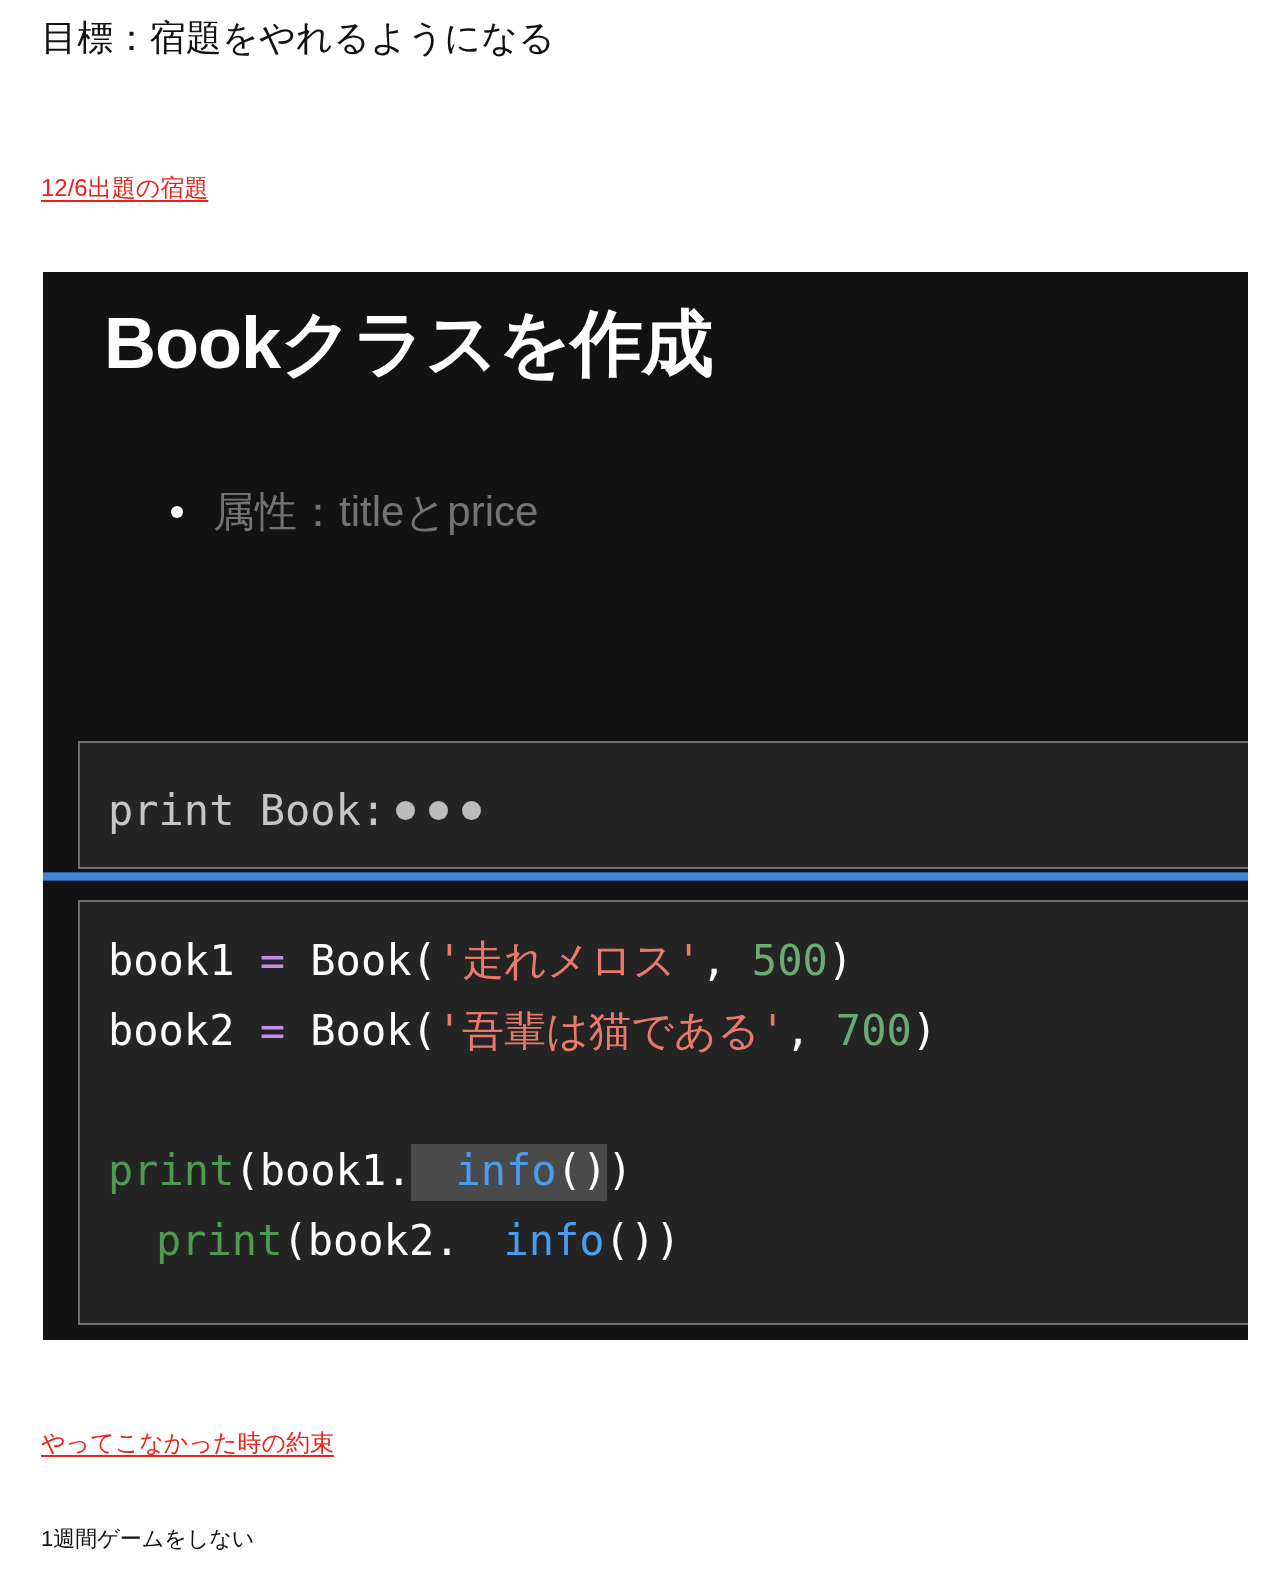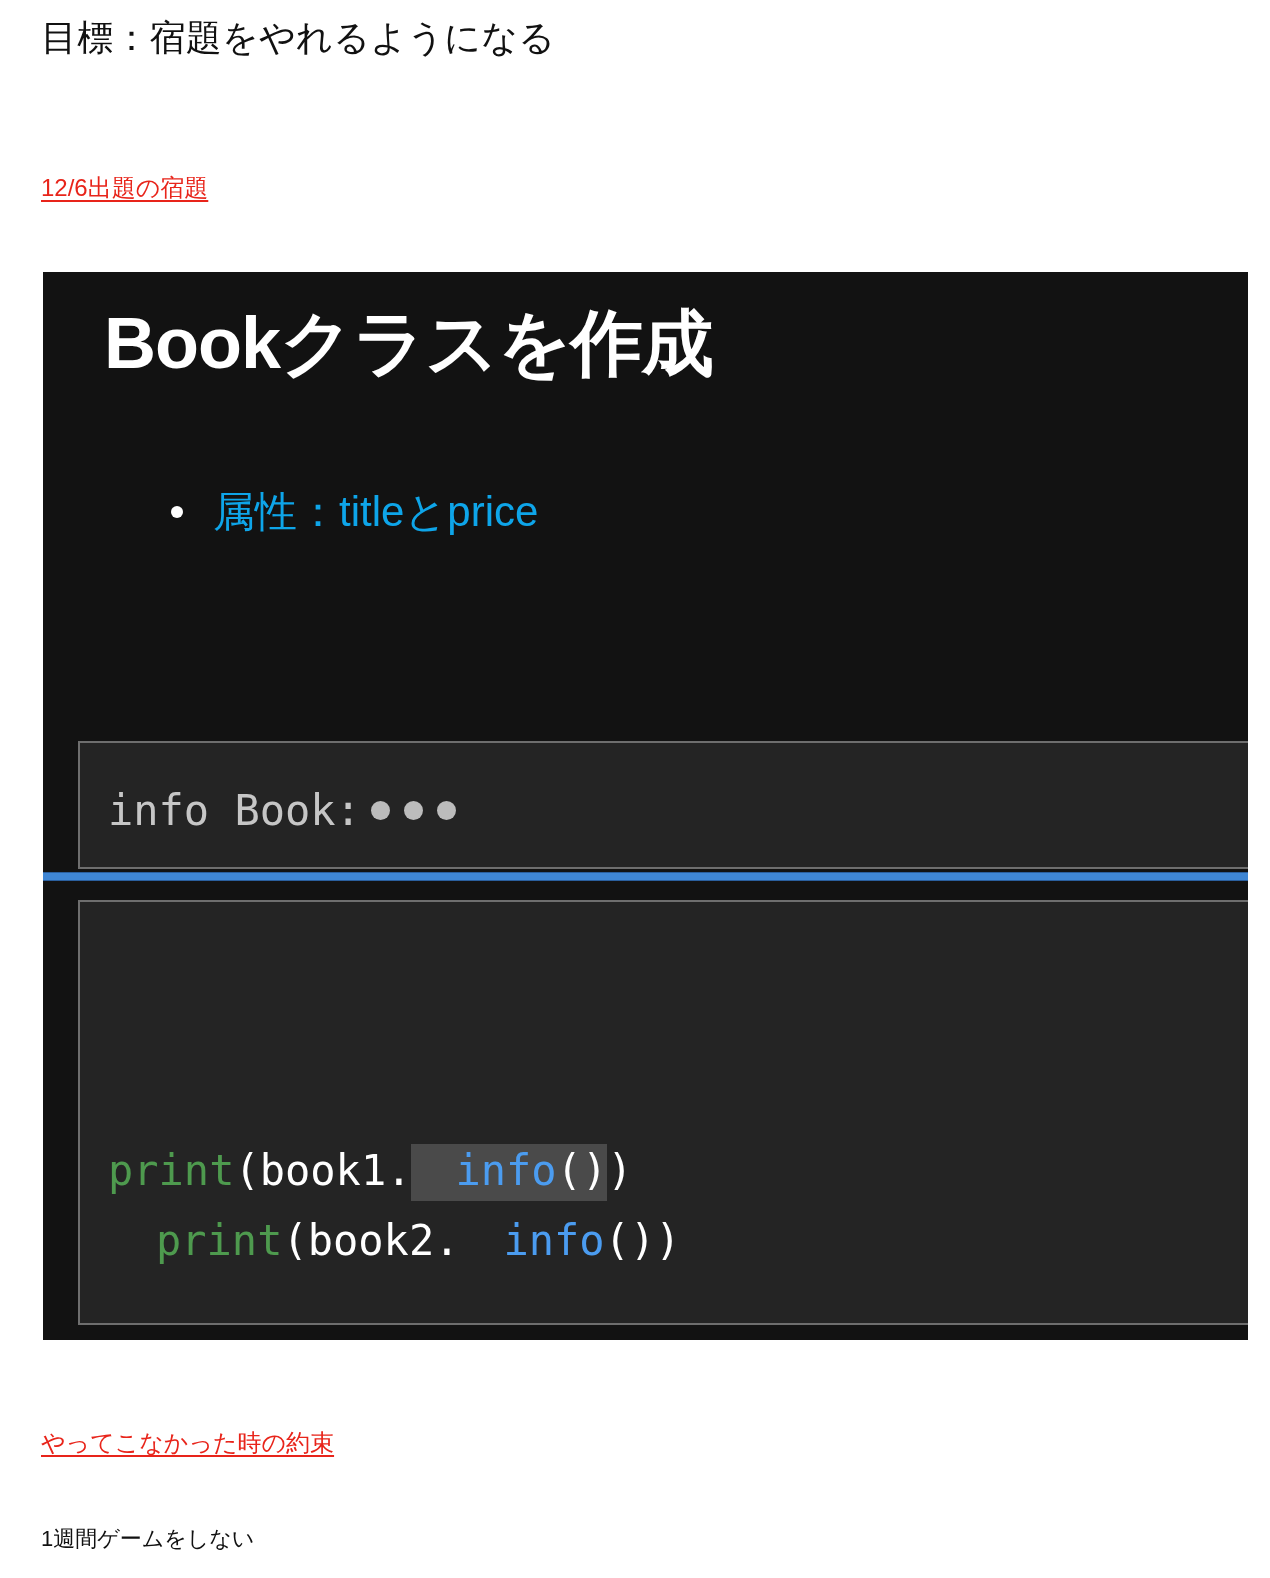--- a/index.html
+++ b/index.html
@@ -80,21 +80,21 @@
     position: absolute;
     left: 118px;
     top: 212px;
     margin: 0;
     padding: 0;
     list-style: none;
   }
   .slide-bullets li {
     position: relative;
     font-size: 42px;
-    color: #0ea5e9;
+    color: #737373;
     white-space: nowrap;
     padding-left: 52px;
     margin-bottom: 34px;
     letter-spacing: 0px;
   }
   .slide-bullets li::before {
     content: "";
     position: absolute;
     left: 10px;
     top: 22px;
@@ -194,29 +194,31 @@
 
   <div class="slide-title">Bookクラスを作成</div>
 
   <ul class="slide-bullets">
     <li>
       <span>属性：titleとprice</span>
     </li>
   </ul>
 
   <div class="code-pane code-pane-top">
-    <div class="code-line line-class"><span>info Book:</span><span class="dots"><i></i><i></i><i></i></span>
+    <div class="code-line line-class"><span>print Book:</span><span class="dots"><i></i><i></i><i></i></span>
     </div>
   </div>
 
   <div class="blue-rule"></div>
 
   <div class="code-pane code-pane-bot">
 
-
+    <div class="code-line line-b1"><span>book1</span><span> </span><span class="tok-op">=</span><span> Book(</span><span class="tok-str">'走れメロス'</span><span>, </span><span class="tok-num">500</span><span>)</span></div>
+
+    <div class="code-line line-b2"><span>book2</span><span> </span><span class="tok-op">=</span><span> Book(</span><span class="tok-str">'吾輩は猫である'</span><span>, </span><span class="tok-num">700</span><span>)</span></div>
 
     <div class="code-line line-p1"><span class="tok-fn">print</span><span>(</span><span>book1.</span><span class="hl"><span class="tok-meth">info</span><span>()</span></span><span>)</span></div>
 
     <div class="code-line line-p2"><span class="tok-fn">print</span><span>(</span><span>book2.</span><span class="tok-meth">info</span><span>()</span><span>)</span></div>
 
   </div>
 </div>
 
 <a href="#" class="doc-link link-bot">やってこなかった時の約束</a>
 

